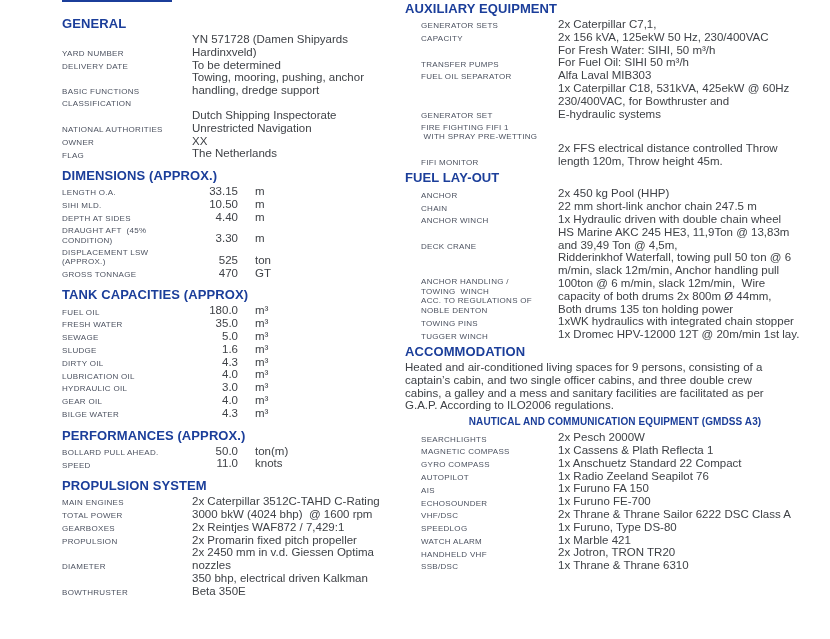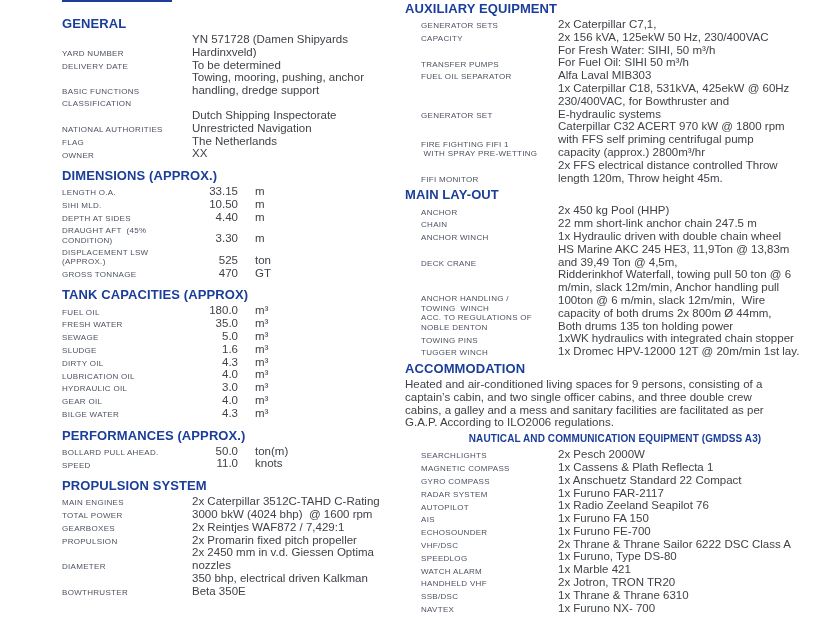--- a/index.html
+++ b/index.html
@@ -75,26 +75,26 @@
         </div>
         <div class="row">
           <span class="label">CLASSIFICATION</span>
         </div>
         <div class="row">
           <span class="label">NATIONAL AUTHORITIES</span>
           <span class="value">Dutch Shipping Inspectorate
 Unrestricted Navigation</span>
         </div>
         <div class="row">
+          <span class="label">OWNER</span>
+          <span class="value">XX</span>
+        </div>
+        <div class="row">
           <span class="label">FLAG</span>
           <span class="value">The Netherlands</span>
-        </div>
-        <div class="row">
-          <span class="label">OWNER</span>
-          <span class="value">XX</span>
         </div>
       </section>
       <section class="section">
         <h2>DIMENSIONS (APPROX.)</h2>
         <div class="row">
           <span class="label">LENGTH O.A.</span>
           <span class="num">33.15</span>
           <span class="unit">m</span>
         </div>
         <div class="row">
@@ -238,32 +238,29 @@
         </div>
         <div class="row">
           <span class="label">GENERATOR SET</span>
           <span class="value">1x Caterpillar C18, 531kVA, 425ekW @ 60Hz
 230/400VAC, for Bowthruster and
 E-hydraulic systems</span>
         </div>
         <div class="row">
           <span class="label">FIRE FIGHTING FIFI 1
  WITH SPRAY PRE-WETTING</span>
-          <span class="value">Caterpillar C32 ACERT 970 kW @ 1800 rpm
-with FFS self priming centrifugal pump
-capacity (approx.) 2800m³/hr</span>
         </div>
         <div class="row">
           <span class="label">FIFI MONITOR</span>
           <span class="value">2x FFS electrical distance controlled Throw
 length 120m, Throw height 45m.</span>
         </div>
       </section>
       <section class="section">
-        <h2>MAIN LAY-OUT</h2>
+        <h2>FUEL LAY-OUT</h2>
         <div class="row">
           <span class="label">ANCHOR</span>
           <span class="value">2x 450 kg Pool (HHP)</span>
         </div>
         <div class="row">
           <span class="label">CHAIN</span>
           <span class="value">22 mm short-link anchor chain 247.5 m</span>
         </div>
         <div class="row">
           <span class="label">ANCHOR WINCH</span>
@@ -309,24 +306,20 @@
         </div>
         <div class="row">
           <span class="label">MAGNETIC COMPASS</span>
           <span class="value">1x Cassens &amp; Plath Reflecta 1</span>
         </div>
         <div class="row">
           <span class="label">GYRO COMPASS</span>
           <span class="value">1x Anschuetz Standard 22 Compact</span>
         </div>
         <div class="row">
-          <span class="label">RADAR SYSTEM</span>
-          <span class="value">1x Furuno FAR-2117</span>
-        </div>
-        <div class="row">
           <span class="label">AUTOPILOT</span>
           <span class="value">1x Radio Zeeland Seapilot 76</span>
         </div>
         <div class="row">
           <span class="label">AIS</span>
           <span class="value">1x Furuno FA 150</span>
         </div>
         <div class="row">
           <span class="label">ECHOSOUNDER</span>
           <span class="value">1x Furuno FE-700</span>
@@ -344,19 +337,15 @@
           <span class="value">1x Marble 421</span>
         </div>
         <div class="row">
           <span class="label">HANDHELD VHF</span>
           <span class="value">2x Jotron, TRON TR20</span>
         </div>
         <div class="row">
           <span class="label">SSB/DSC</span>
           <span class="value">1x Thrane &amp; Thrane 6310</span>
         </div>
-        <div class="row">
-          <span class="label">NAVTEX</span>
-          <span class="value">1x Furuno NX- 700</span>
-        </div>
       </section>
     </div>
 </div>
 
 </body></html>

